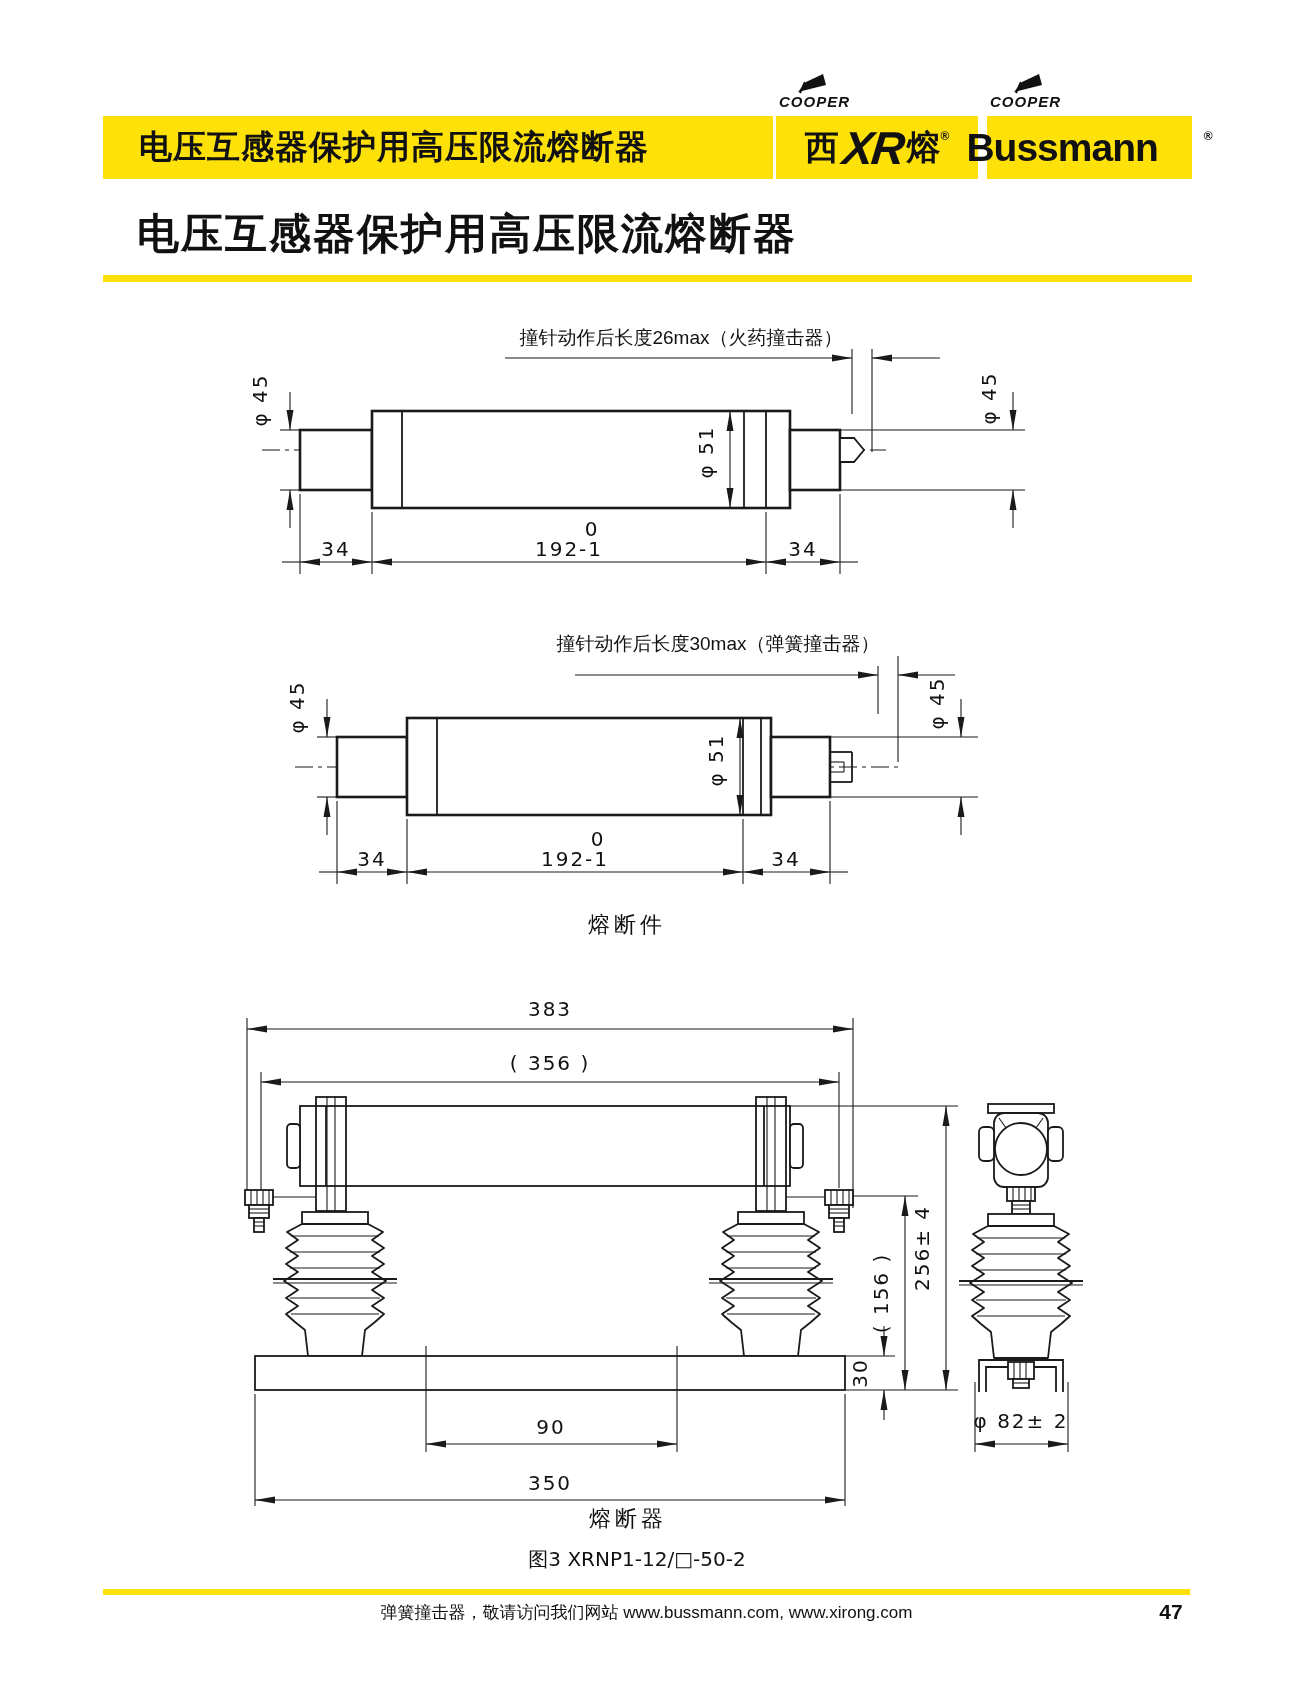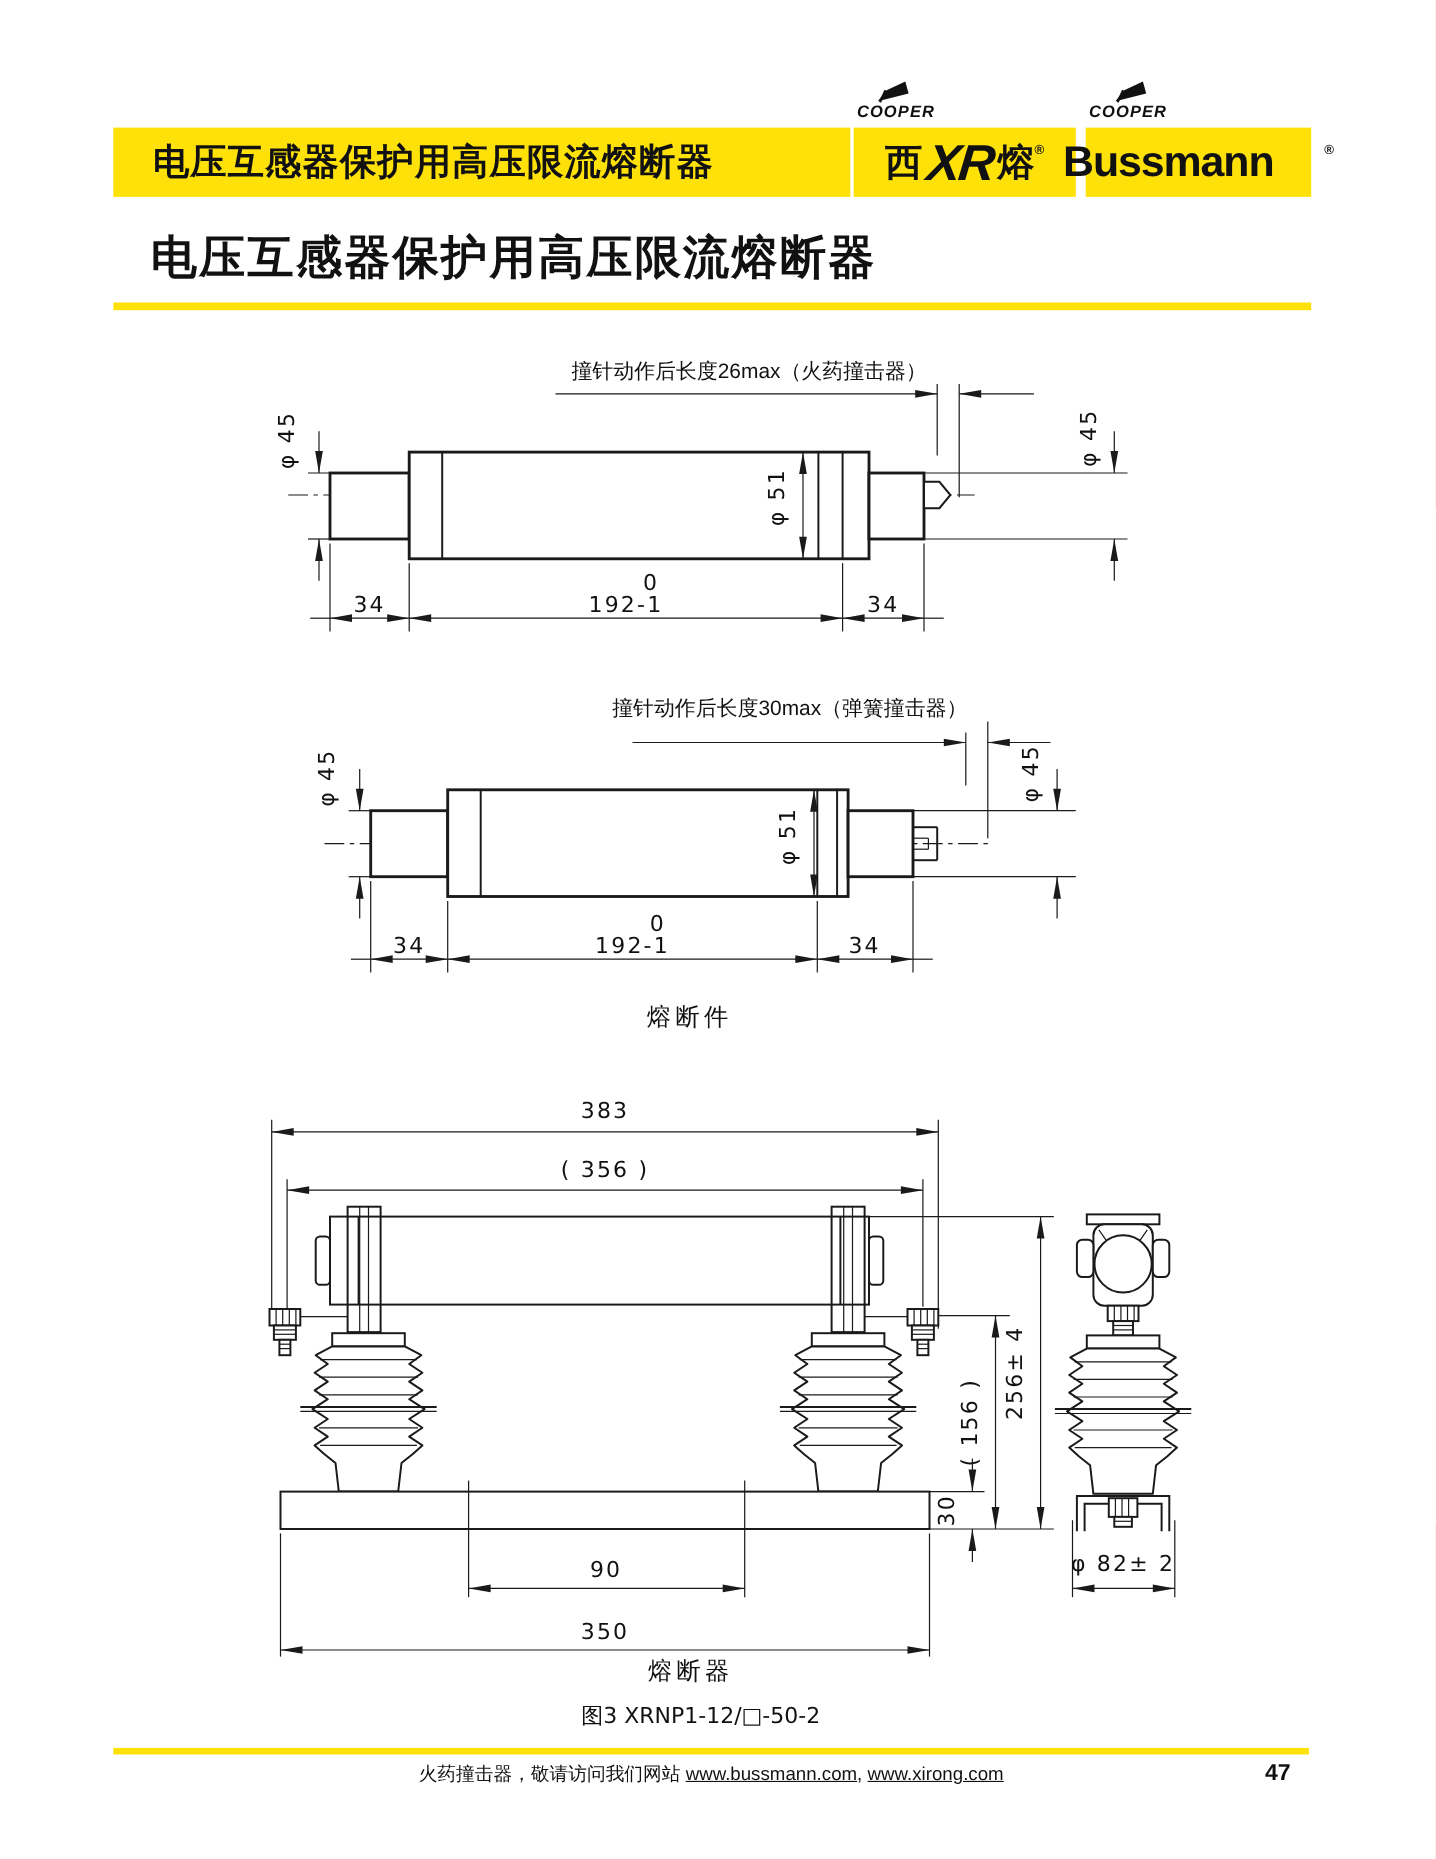--- a/index.html
+++ b/index.html
@@ -17,22 +17,22 @@
   .xr-row{display:flex;align-items:center;}
   .xr-cjk{font-size:34px;font-weight:bold;}
   .xr-mark{font-size:46px;font-weight:bold;font-style:italic;letter-spacing:-2px;margin:0 4px;transform:skewX(-6deg);}
   .reg{font-size:12px;vertical-align:top;position:relative;top:-12px;font-weight:bold;}
   #buss-name{font-size:39px;font-weight:bold;letter-spacing:-1px;}
   #page-title{left:137px;top:206px;font-size:42px;font-weight:bold;letter-spacing:2px;}
   #title-rule{left:103px;top:275px;width:1089px;height:7px;}
   
   #footer-rule{left:103px;top:1589px;width:1087px;height:6px;}
   #footer-note{left:103px;top:1601px;width:1087px;text-align:center;font-size:17px;}
-  #footer-note .url{text-decoration:underline;}
-  #page-num{left:1150px;top:1600px;width:42px;text-align:left;font-size:21px;font-weight:bold;}
+  #footer-note .url{}
+  #page-num{left:1150px;top:1600px;width:42px;text-align:center;font-size:21px;font-weight:bold;}
   
   svg{position:absolute;left:0;top:280px;}
   .tk{stroke:#1a1a1a;stroke-width:2.6;fill:none;}
   .md{stroke:#1a1a1a;stroke-width:1.8;fill:none;}
   .tn{stroke:#1a1a1a;stroke-width:1.1;fill:none;}
   .wf{fill:#ffffff;}
   .cl{stroke:#1a1a1a;stroke-width:1.1;stroke-dasharray:18 5 4 5;fill:none;}
   .dimtxt{font-family:"DejaVu Sans","Liberation Sans",sans-serif;font-size:20px;fill:#111;letter-spacing:2px;}
   .cjktxt{font-family:"Liberation Sans",sans-serif;font-size:19px;fill:#111;}
   .captxt{font-family:"Liberation Sans",sans-serif;font-size:22px;fill:#111;letter-spacing:4px;}
@@ -317,17 +317,17 @@
         <text class="dimtxt" x="1021" y="1428" text-anchor="middle">φ 82± 2</text>
       </g>
 
       <text class="captxt" x="628" y="1526" text-anchor="middle">熔断器</text>
       <text class="dimtxt" x="637" y="1566" text-anchor="middle" style="letter-spacing:0;">图3 XRNP1-12/□-50-2</text>
     </g>
   </svg>
 
   <div id="footer-rule" class="abs ybar"></div>
   <div id="footer-note" class="abs">
-    <span>火药撞击器，敬请访问我们网站 </span><span class="url">www.bussmann.com</span><span>, </span><span class="url">www.xirong.com</span>
+    <span>弹簧撞击器，敬请访问我们网站 </span><span class="url">www.bussmann.com</span><span>, </span><span class="url">www.xirong.com</span>
   </div>
   <div id="page-num" class="abs">47</div>
 
 </div>
 
 </body></html>

